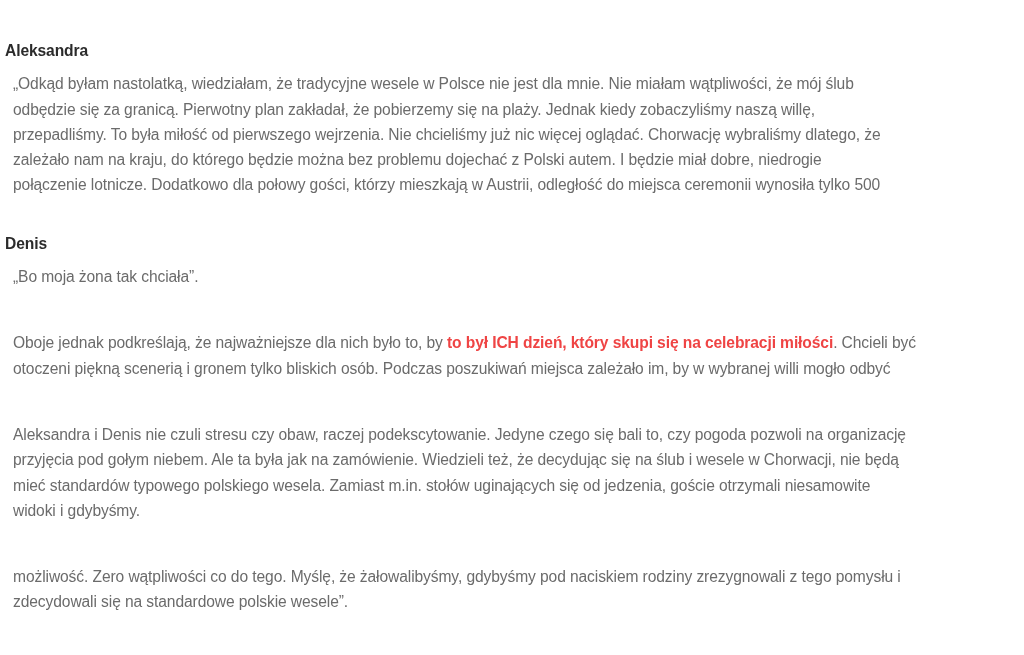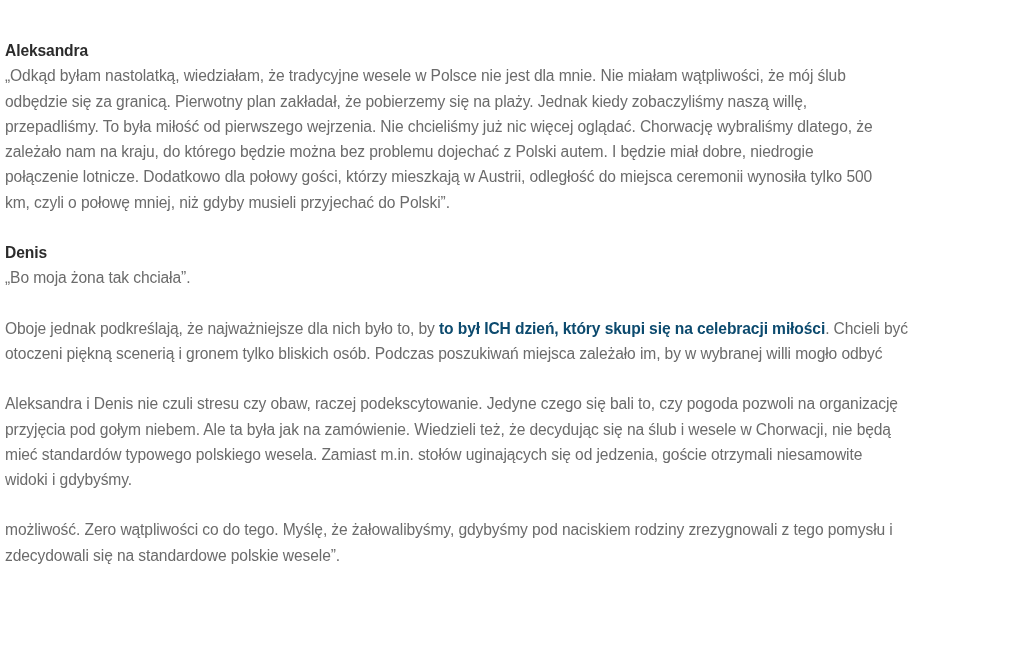--- a/index.html
+++ b/index.html
@@ -23,47 +23,46 @@
       font-size: 15.6px;
       line-height: 25.3px;
       letter-spacing: -0.1px;
     }
     .speaker-name {
       color: #2b2b2b;
       font-weight: bold;
       margin: 0;
     }
     .para {
-      margin: 0;
+      margin: 8px;
     }
     .gap {
       height: 25px;
     }
     .line {
       display: block;
       white-space: nowrap;
     }
     strong.emph {
-      color: #0c4a6e;
+      color: #ef4444;
       font-weight: bold;
     }
   </style>
 </head>
 <body>
 
 <div class="article">
 
   <p class="speaker-name">Aleksandra</p>
   <p class="para">
     <span class="line">„Odkąd byłam nastolatką, wiedziałam, że tradycyjne wesele w Polsce nie jest dla mnie. Nie miałam wątpliwości, że mój ślub</span>
     <span class="line">odbędzie się za granicą. Pierwotny plan zakładał, że pobierzemy się na plaży. Jednak kiedy zobaczyliśmy naszą willę,</span>
     <span class="line">przepadliśmy. To była miłość od pierwszego wejrzenia. Nie chcieliśmy już nic więcej oglądać. Chorwację wybraliśmy dlatego, że</span>
     <span class="line">zależało nam na kraju, do którego będzie można bez problemu dojechać z Polski autem. I będzie miał dobre, niedrogie</span>
     <span class="line">połączenie lotnicze. Dodatkowo dla połowy gości, którzy mieszkają w Austrii, odległość do miejsca ceremonii wynosiła tylko 500</span>
-    <span class="line">km, czyli o połowę mniej, niż gdyby musieli przyjechać do Polski”.</span>
   </p>
 
   <div class="gap"></div>
 
   <p class="speaker-name">Denis</p>
   <p class="para">
     <span class="line">„Bo moja żona tak chciała”.</span>
   </p>
 
   <div class="gap"></div>

